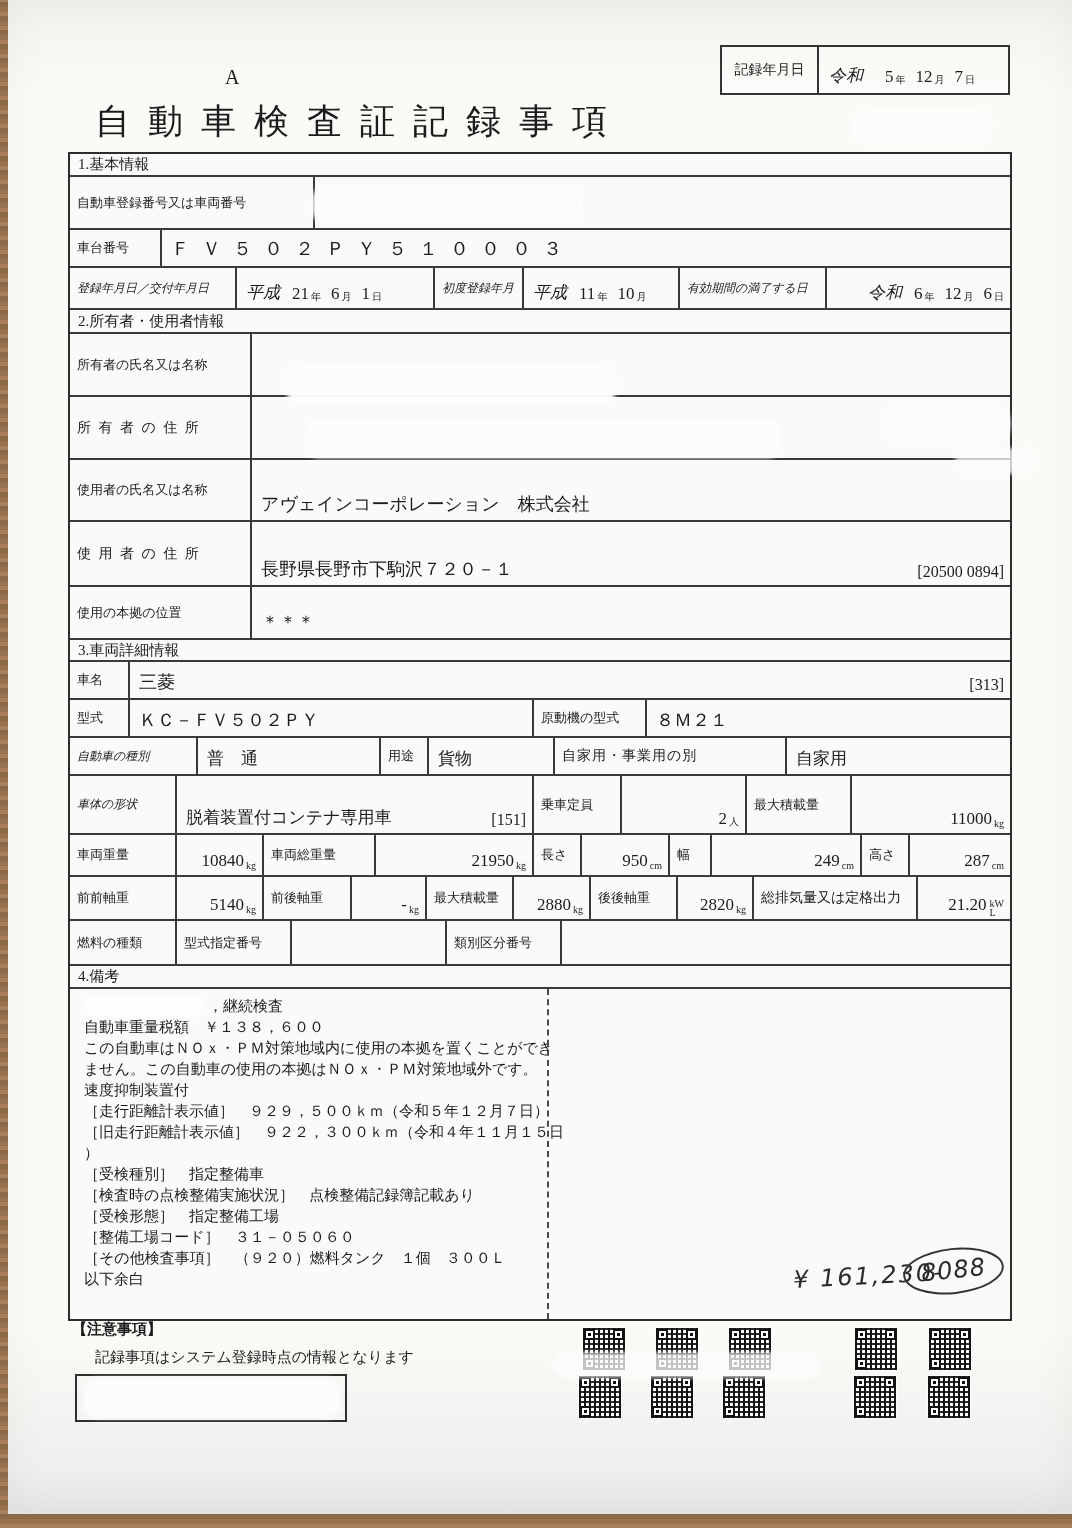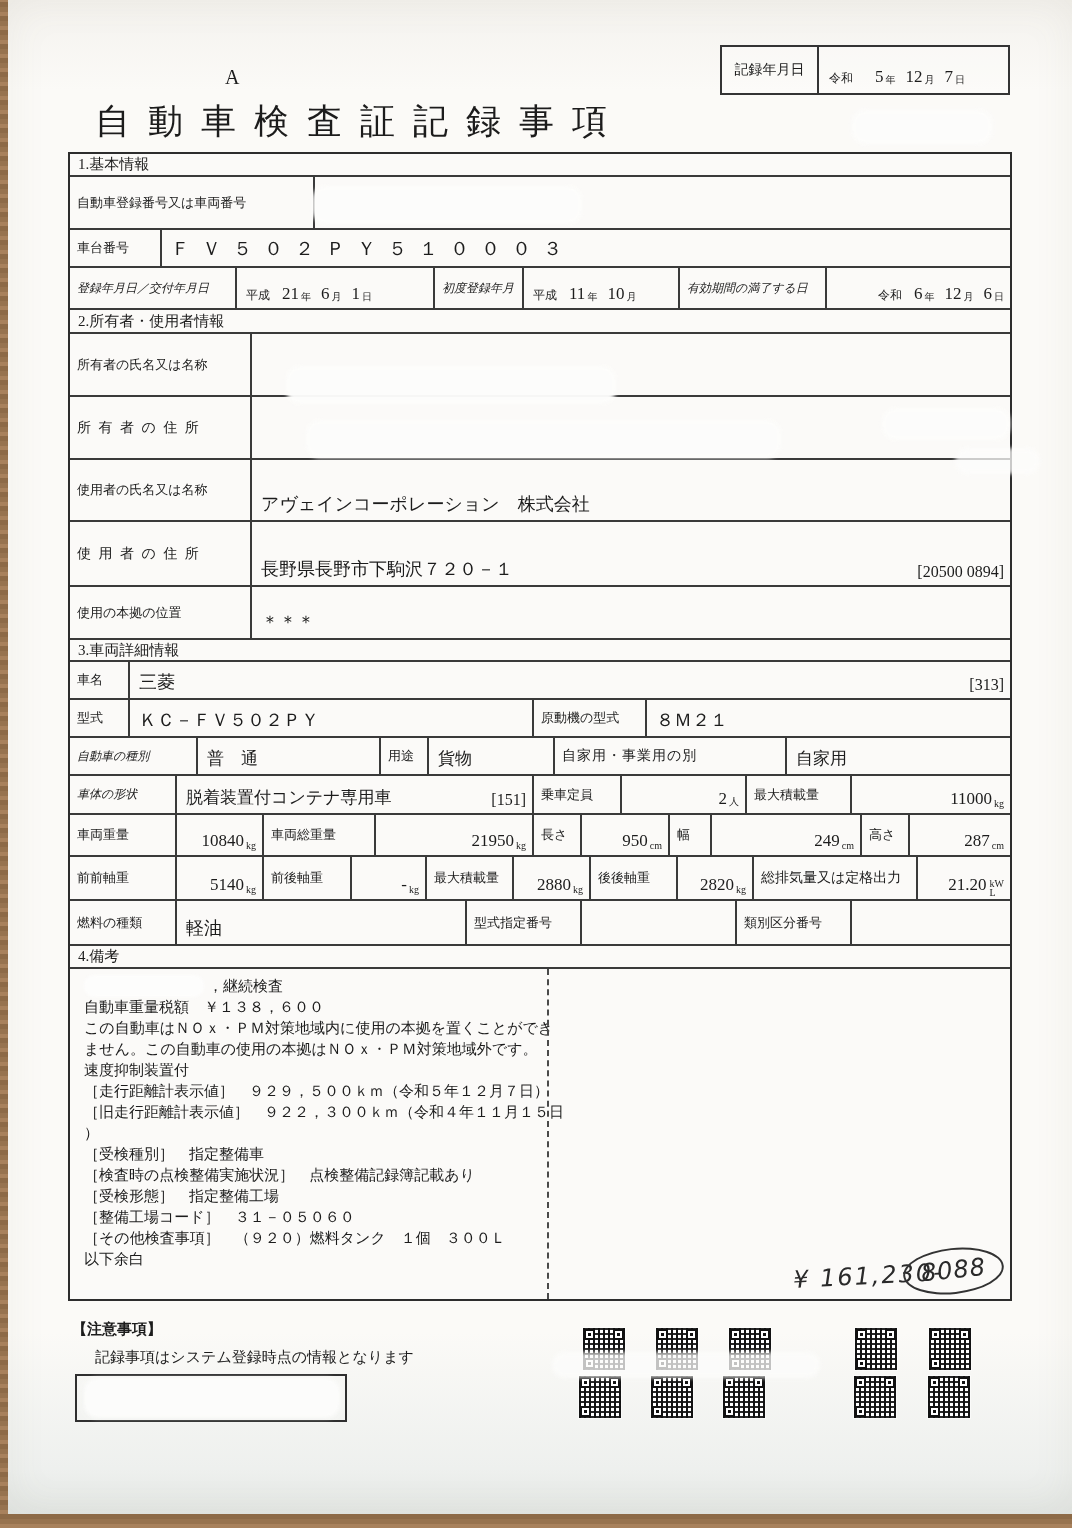--- a/index.html
+++ b/index.html
@@ -24,21 +24,21 @@
   .c.end{border-right:none;}
   .lb{align-items:center;padding-left:7px;font-size:13px;white-space:nowrap;}
   .lb.s{font-size:12px;font-style:italic;}
   .vb{align-items:flex-end;padding:0 6px 4px 9px;font-size:17px;white-space:nowrap;}
   .vr{justify-content:flex-end;}
   .sp{justify-content:space-between;}
   .grow{flex:1;}
   .sechead{font-size:15px;align-items:center;padding-left:8px;display:flex;width:100%;}
   .u{font-size:10px;margin-left:2px;}
   .ustack{display:inline-flex;flex-direction:column;font-size:10px;line-height:9px;margin-left:3px;transform:translateY(2px);}
-  .era{font-size:12px;margin-right:12px;}
+  .era{font-size:17px;margin-right:12px;font-style:italic;}
   .dn{font-size:17px;margin-left:10px;}
   .chassis{font-size:19px;letter-spacing:12px;}
   .bigval{font-size:18px;}
   .code{font-size:16px;}
   
   .remarksbox{position:relative;height:330px;width:100%;}
   .remarks{position:absolute;left:14px;top:6px;width:455px;font-size:15px;line-height:21px;}
   .remarks div{white-space:nowrap;}
   .dashline{position:absolute;left:477px;top:0;bottom:0;border-left:2px dashed #4a4a4a;}
   .rl0{display:flex;align-items:center;}
@@ -184,21 +184,21 @@
 
     <div class="row" style="height:38px">
       <div class="c lb s" style="width:128px">自動車の種別</div>
       <div class="c vb" style="width:183px">普　通</div>
       <div class="c lb" style="width:48px">用途</div>
       <div class="c vb" style="width:126px">貨物</div>
       <div class="c lb" style="width:232px;font-size:14px;letter-spacing:1px">自家用・事業用の別</div>
       <div class="c end grow vb">自家用</div>
     </div>
 
-    <div class="row" style="height:39px">
+    <div class="row" style="height:59px">
       <div class="c lb s" style="width:107px">車体の形状</div>
       <div class="c vb sp" style="width:357px">
         <span>脱着装置付コンテナ専用車</span>
         <span class="code">[151]</span>
       </div>
       <div class="c lb" style="width:88px">乗車定員</div>
       <div class="c vb vr" style="width:125px">
         <span>2</span>
           <span class="u">人</span>
       </div>
@@ -263,21 +263,20 @@
         <span>21.20</span>
         <span class="ustack">
           <span>kW</span>
           <span>L</span>
         </span>
       </div>
     </div>
 
     <div class="row" style="height:45px">
       <div class="c lb" style="width:107px">燃料の種類</div>
-      <div class="c vb bigval" style="width:290px">軽油</div>
       <div class="c lb" style="width:115px">型式指定番号</div>
       <div class="c" style="width:155px"></div>
       <div class="c lb" style="width:115px">類別区分番号</div>
       <div class="c end grow"></div>
     </div>
 
     <div class="row" style="height:23px">
       <div class="sechead">4.備考</div>
     </div>
 

